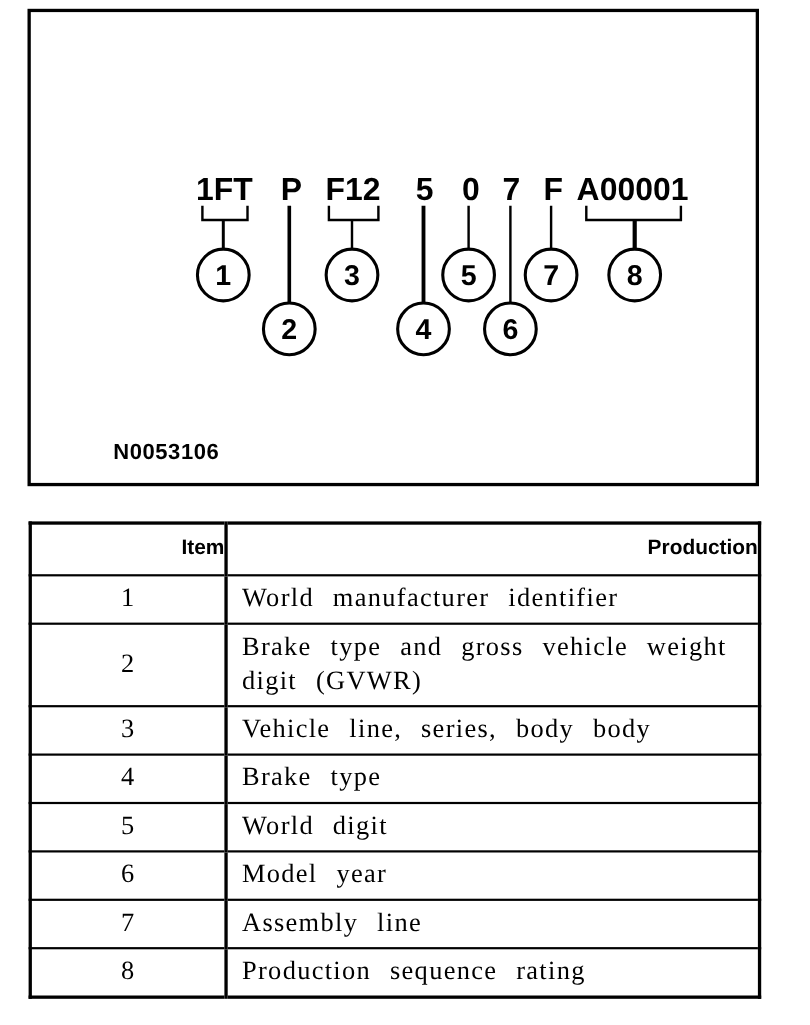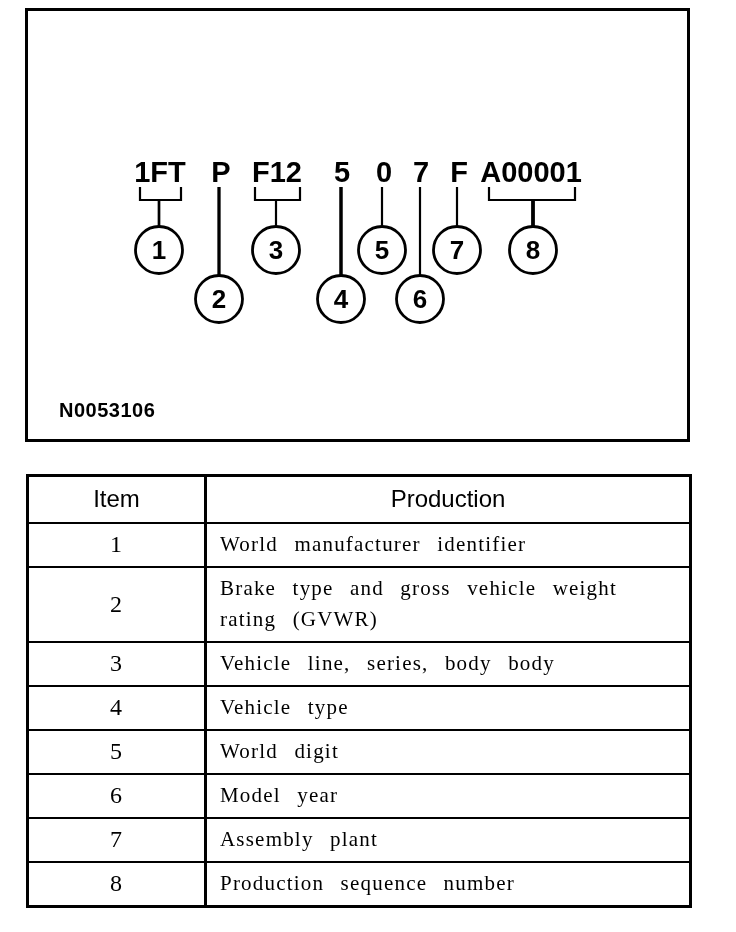--- a/index.html
+++ b/index.html
@@ -10,20 +10,21 @@
     font-family: "Liberation Sans", sans-serif;
     color: #000;
   }
   .figure-box {
     position: absolute; left: 25px; top: 8px;
     width: 665px; height: 434px;
     border: 3px solid #000;
     box-sizing: border-box;
     background: #fff;
     overflow: hidden;
+    padding-left: 44px;
   }
   .figure-box svg { display: block; }
   .vin-text {
     font-family: "Liberation Sans", sans-serif;
     font-weight: bold; font-size: 29px;
   }
   .callout-number {
     font-family: "Liberation Sans", sans-serif;
     font-weight: bold; font-size: 26px;
   }
@@ -40,34 +41,34 @@
     border: 3px solid #000;
   }
   .vin-table th, .vin-table td {
     border: 2px solid #000;
     vertical-align: middle;
   }
   .vin-table th:first-child,
   .vin-table td.item-cell { border-right: 3px solid #000; }
   .vin-table th {
     font-family: "Liberation Sans", sans-serif;
-    font-weight: normal; font-size: 24px;
-    text-align: center;
+    font-weight: bold; font-size: 19px;
+    text-align: right;
     padding: 6px 0 7px 0;
     line-height: 32px;
   }
   .item-cell {
     font-family: "Liberation Serif", serif;
     font-size: 24px; text-align: center;
     padding: 5px 0 6px 0; line-height: 31px;
     letter-spacing: 1px;
   }
   .desc-cell {
     font-family: "Liberation Serif", serif;
-    font-size: 21px;
+    font-size: 24px;
     padding: 5px 10px 6px 13px;
     line-height: 31px;
     letter-spacing: 1.2px;
     word-spacing: 10px;
     white-space: pre-line;
   }
 </style>
 </head>
 <body>
 
@@ -124,40 +125,40 @@
     </tr>
   </thead>
   <tbody id="table-body">
       <tr>
         <td class="item-cell">1</td>
         <td class="desc-cell">World manufacturer identifier</td>
       </tr>
       <tr>
         <td class="item-cell">2</td>
         <td class="desc-cell">Brake type and gross vehicle weight
-rating (GVWR)</td>
+digit (GVWR)</td>
       </tr>
       <tr>
         <td class="item-cell">3</td>
         <td class="desc-cell">Vehicle line, series, body body</td>
       </tr>
       <tr>
         <td class="item-cell">4</td>
-        <td class="desc-cell">Vehicle type</td>
+        <td class="desc-cell">Brake type</td>
       </tr>
       <tr>
         <td class="item-cell">5</td>
         <td class="desc-cell">World digit</td>
       </tr>
       <tr>
         <td class="item-cell">6</td>
         <td class="desc-cell">Model year</td>
       </tr>
       <tr>
         <td class="item-cell">7</td>
-        <td class="desc-cell">Assembly plant</td>
+        <td class="desc-cell">Assembly line</td>
       </tr>
       <tr>
         <td class="item-cell">8</td>
-        <td class="desc-cell">Production sequence number</td>
+        <td class="desc-cell">Production sequence rating</td>
       </tr>
     </tbody>
 </table>
 
 </body></html>

